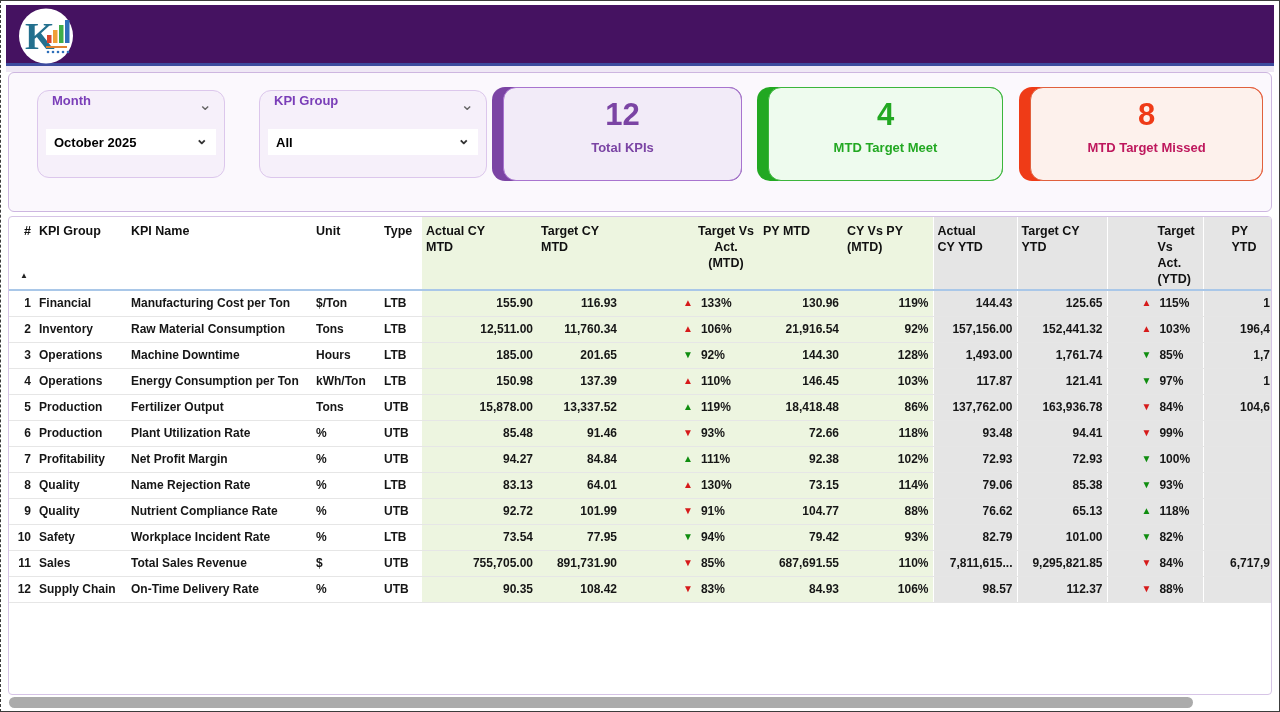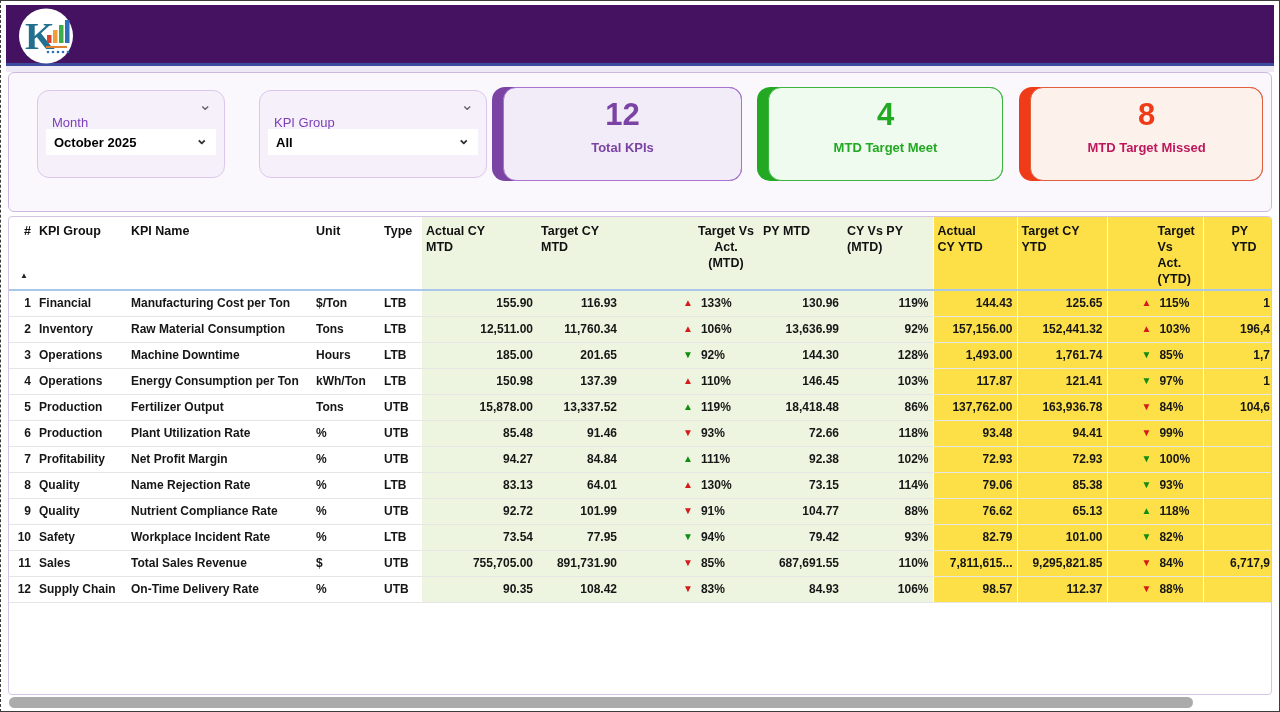--- a/index.html
+++ b/index.html
@@ -21,21 +21,21 @@
   .filter-panel{
     position:absolute;left:7px;top:71px;right:7px;height:140px;
     background:#fbf8fd;border:1px solid #cdb6e0;border-radius:6px;box-sizing:border-box;
   }
   .slicer{
     position:absolute;top:17px;height:88px;background:#f6f0fa;
     border:1px solid #dcc7ec;border-radius:12px;box-sizing:border-box;
   }
   .slicer-month{left:28px;width:188px;}
   .slicer-group{left:250px;width:228px;}
-  .slicer-label{position:absolute;left:14px;top:24px;color:#7a3eb8;font-weight:normal;font-size:13px;}
+  .slicer-label{position:absolute;left:14px;top:2px;color:#7a3eb8;font-weight:bold;font-size:13px;}
   .slicer-caret{position:absolute;right:12px;top:4px;color:#666;font-size:16px;cursor:pointer;}
   .slicer-select{
     position:absolute;left:8px;right:8px;top:38px;height:26px;background:#ffffff;
     display:flex;align-items:center;justify-content:space-between;padding:0 8px;
     font-size:13px;font-weight:bold;color:#000;cursor:pointer;
   }
   .select-caret{color:#333;font-size:15px;margin-top:-6px;}
   
   .card{position:absolute;top:14px;height:94px;border-radius:13px;}
   .card-1{left:483px;width:250px;}
@@ -70,21 +70,21 @@
   th.tva-mtd{padding-left:76px;text-align:center;}
   th.tva-ytd{padding-left:50px;}
   th.py-ytd{padding-left:28px;}
   .sort-arrow{position:absolute;left:11px;bottom:5px;font-size:8px;color:#222;}
   td{
     height:25px;padding:0 4px;font-size:12px;font-weight:bold;color:#161616;
     white-space:nowrap;overflow:hidden;border-bottom:1px solid #e6e6e6;line-height:25px;
   }
   td.num{text-align:right;}
   .green{background:#edf5e0;}
-  .blue{background:#fde047;}
+  .blue{background:#e5e5e5;}
   td.sep,th.sep{border-left:1px solid #ffffff;}
   td.tva-mtd{padding-left:62px;}
   td.tva-ytd{padding-left:34px;}
   td.py-ytd{padding-right:3px;}
   .arrow{font-size:10px;margin-right:8px;display:inline-block;transform:translateY(-1px);}
   .bad{color:#d61a1a;}
   .good{color:#0f8d0f;}
   
   .hscroll-thumb{
     position:absolute;left:8px;bottom:3px;width:1184px;height:11px;
@@ -227,21 +227,21 @@
   </tr>
           <tr>
     <td class="num">2</td>
     <td>Inventory</td>
     <td>Raw Material Consumption</td>
     <td>Tons</td>
     <td>LTB</td>
     <td class="num green">12,511.00</td>
     <td class="num green">11,760.34</td>
     <td class="green tva-mtd"><span class="arrow bad">▲</span>106%</td>
-    <td class="num green">13,636.99</td>
+    <td class="num green">21,916.54</td>
     <td class="num green">92%</td>
     <td class="num blue sep">157,156.00</td>
     <td class="num blue sep">152,441.32</td>
     <td class="blue sep tva-ytd"><span class="arrow bad">▲</span>103%</td>
     <td class="num blue sep py-ytd">196,4</td>
   </tr>
           <tr>
     <td class="num">3</td>
     <td>Operations</td>
     <td>Machine Downtime</td>

